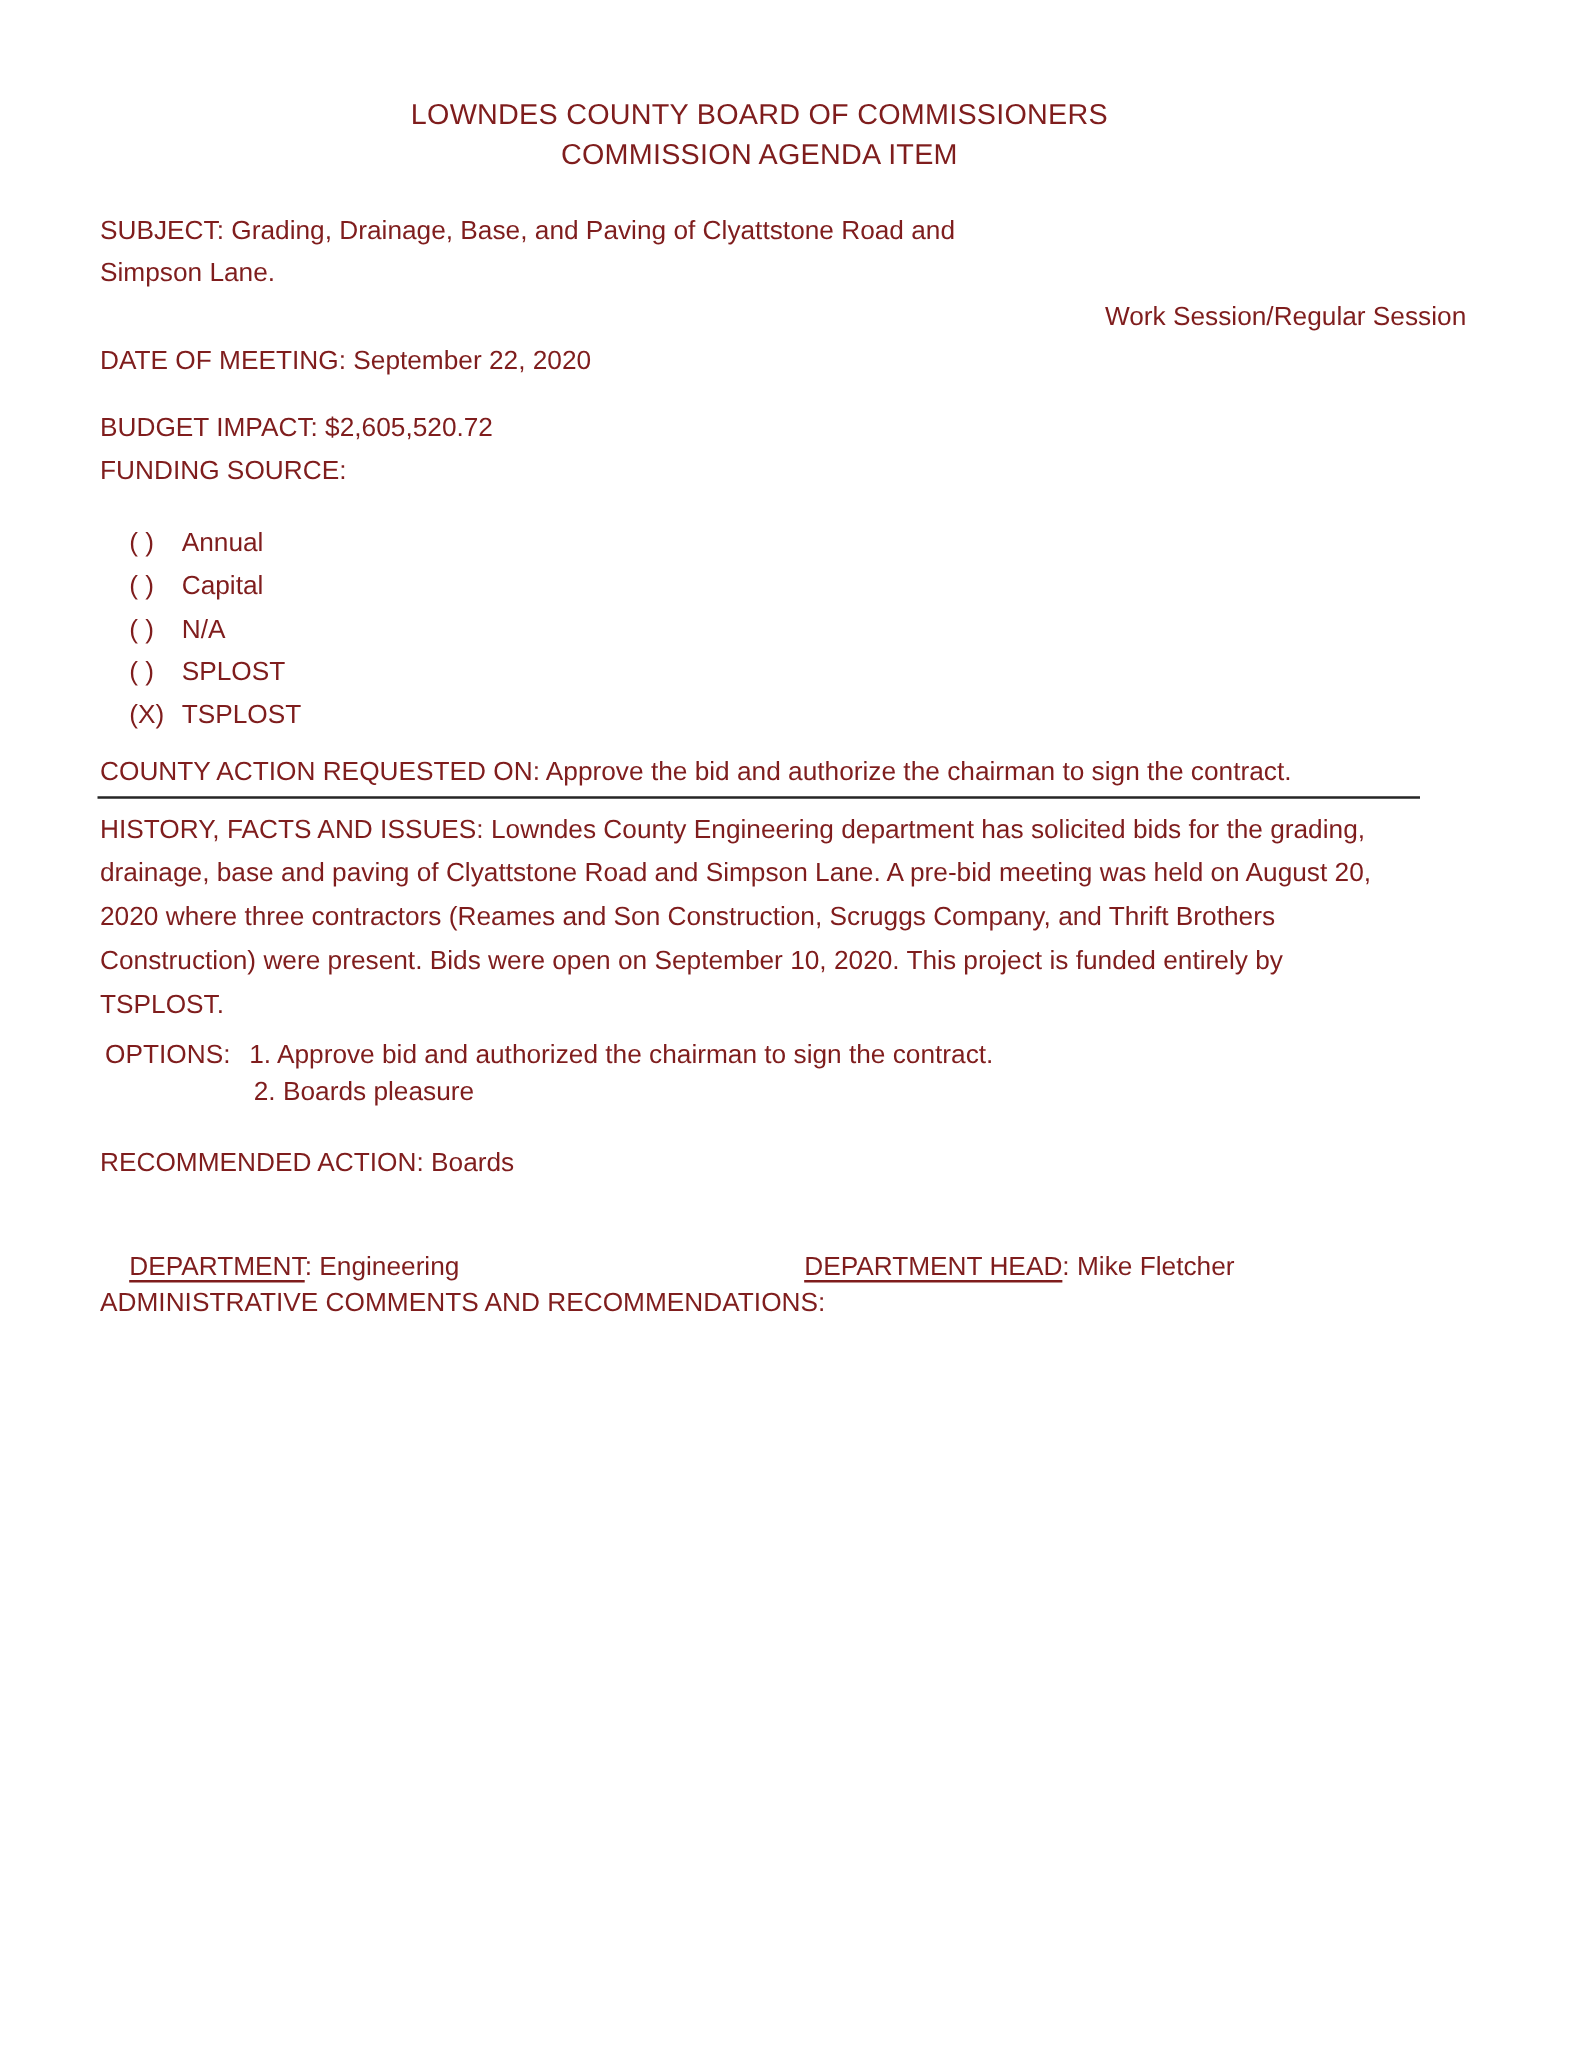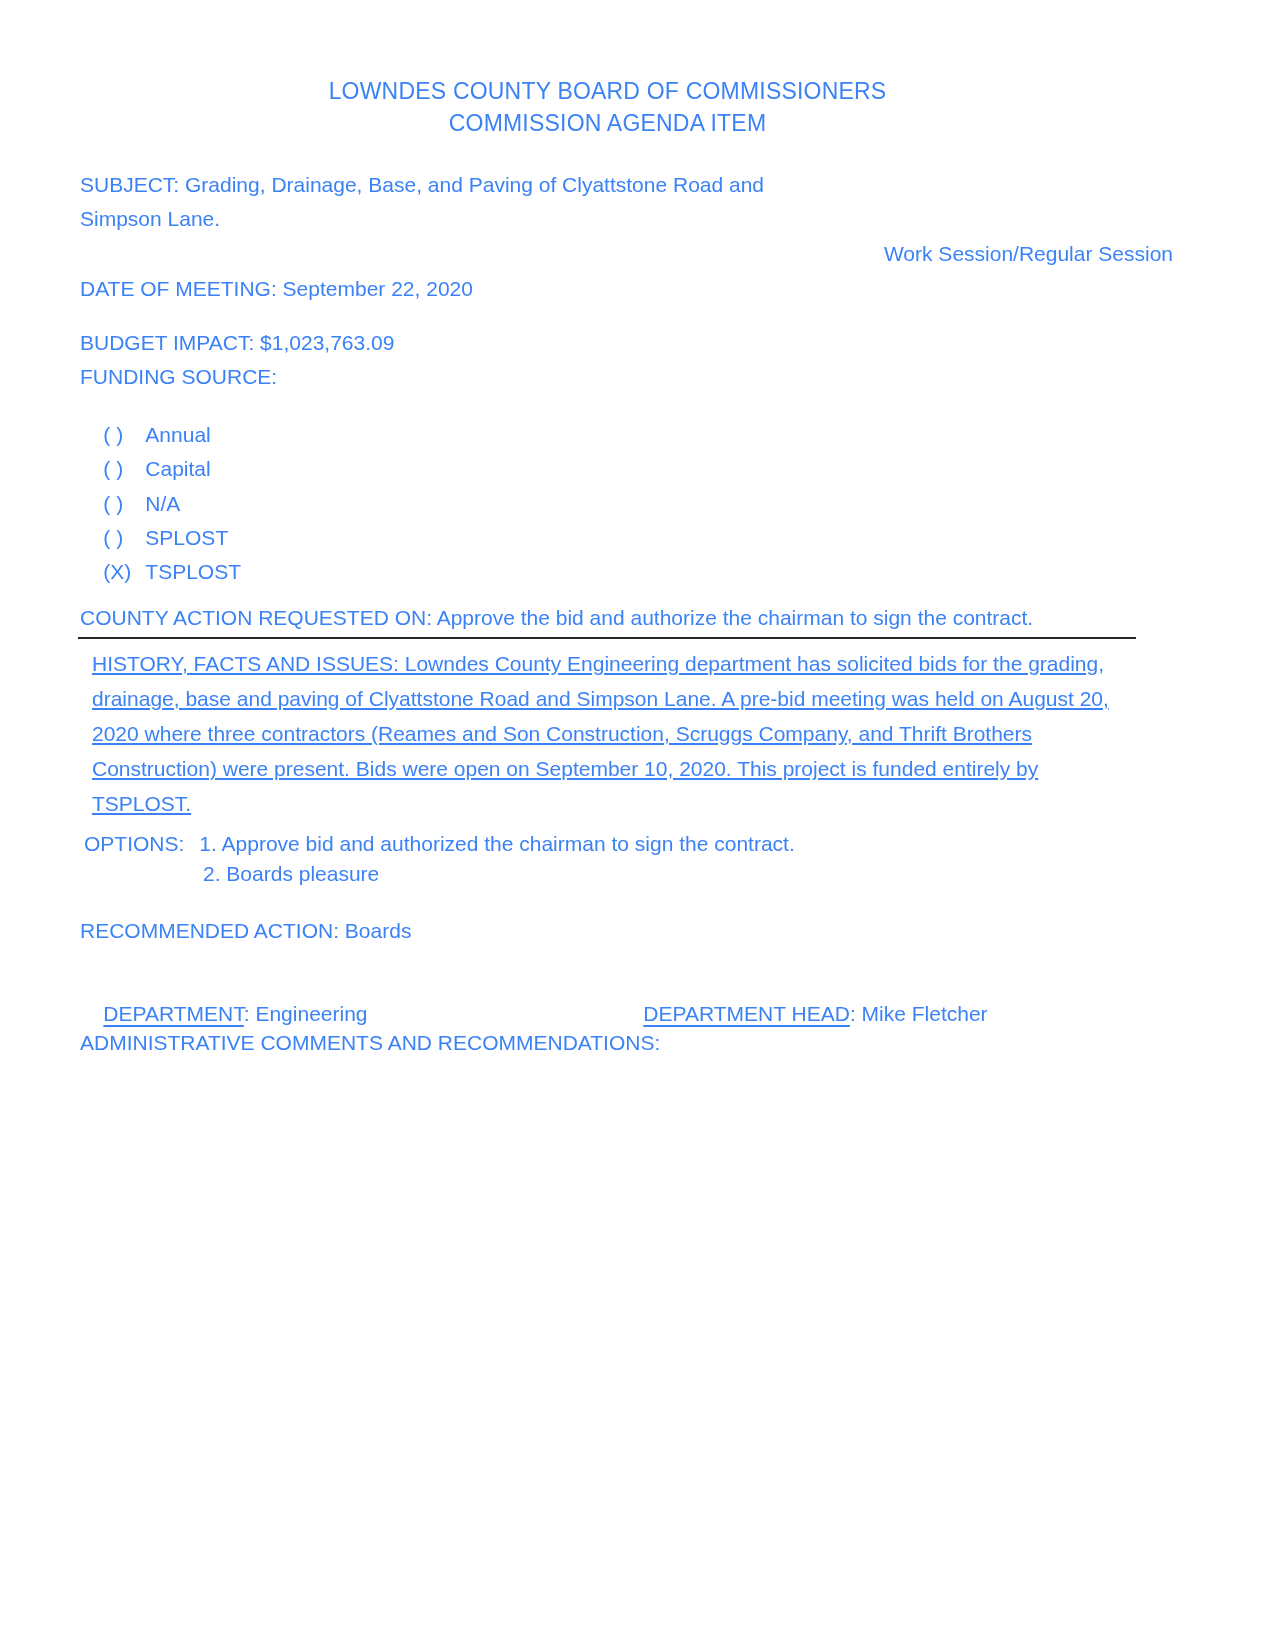--- a/index.html
+++ b/index.html
@@ -7,21 +7,21 @@
     width: 1275px;
     height: 1651px;
     background: #ffffff;
     font-family: "Liberation Sans", sans-serif;
   }
   .page {
     position: relative;
     width: 1275px;
     height: 1651px;
     background: #ffffff;
-    color: #3b82f6;
+    color: #7f1d1d;
     font-size: 21px;
     overflow: hidden;
   }
   .line {
     position: absolute;
     white-space: pre;
     line-height: 1.2;
   }
   .title-line {
     left: 80px;
@@ -36,23 +36,22 @@
   }
   .rule {
     position: absolute;
     left: 78px;
     width: 1058px;
     height: 2px;
     background: #262626;
   }
   .history-block {
     position: absolute;
-    left: 92px;
+    left: 80px;
     top: 646px;
-    text-decoration: underline;
   }
   .history-block .h-line {
     line-height: 35px;
     white-space: pre;
   }
   .options-line1 {
     left: 84px;
     display: flex;
   }
   .options-line1 .opt-item { margin-left: 15px; }
@@ -71,21 +70,21 @@
   <div class="line title-line" style="top:78px">LOWNDES COUNTY BOARD OF COMMISSIONERS</div>
   <div class="line title-line" style="top:110px">COMMISSION AGENDA ITEM</div>
 
   <div class="line" style="top:172px; left:80px">SUBJECT: Grading, Drainage, Base, and Paving of Clyattstone Road and</div>
   <div class="line" style="top:206px; left:80px">Simpson Lane.</div>
 
   <div class="line" style="top:241px; right:102px">Work Session/Regular Session</div>
 
   <div class="line" style="top:276px; left:80px">DATE OF MEETING: September 22, 2020</div>
 
-  <div class="line" style="top:330px; left:80px">BUDGET IMPACT: $1,023,763.09</div>
+  <div class="line" style="top:330px; left:80px">BUDGET IMPACT: $2,605,520.72</div>
   <div class="line" style="top:364px; left:80px">FUNDING SOURCE:</div>
 
   <div class="line" style="top:397px; left:80px">
     <span class="mark">( )</span><span>Annual</span>
   </div>
   <div class="line" style="top:431px; left:80px">
     <span class="mark">( )</span><span>Capital</span>
   </div>
   <div class="line" style="top:466px; left:80px">
     <span class="mark">( )</span><span>N/A</span>

